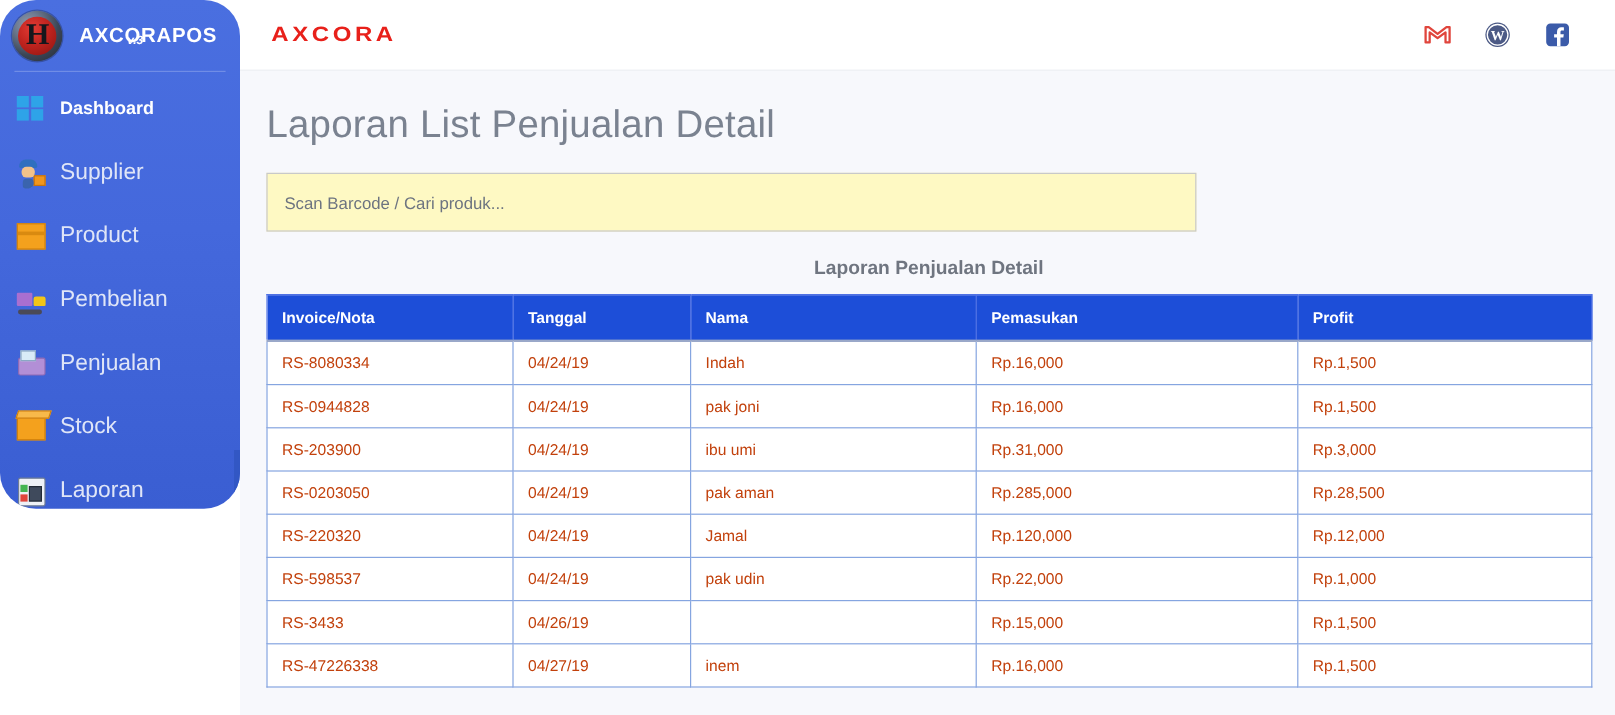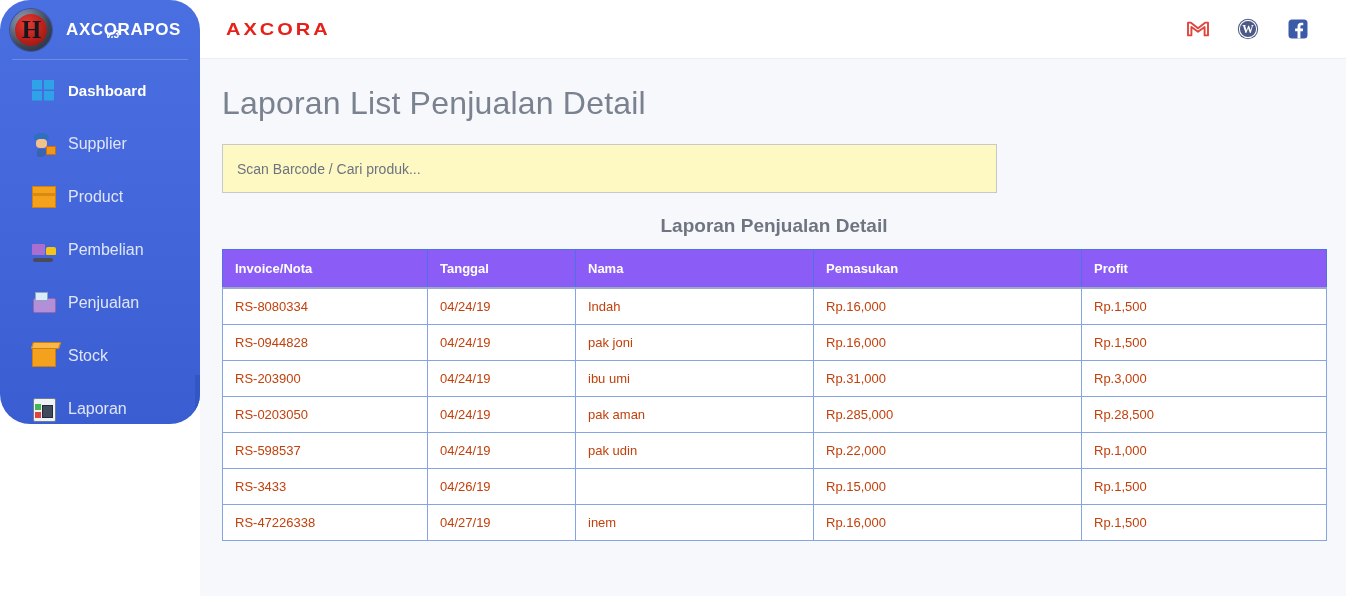--- a/index.html
+++ b/index.html
@@ -82,38 +82,38 @@
     font-size: 10px;
     font-style: italic;
     font-weight: bold;
   }
   .brand-sep {
     height: 1px;
     margin: 0 12px;
     background: rgba(255,255,255,.22);
   }
 
-  .nav { padding-top: 4px; margin-left: 18px; }
+  .nav { padding-top: 4px; }
   .nav-item {
     display: flex;
     align-items: center;
     height: 53px;
     padding-left: 14px;
     cursor: pointer;
     text-decoration: none;
   }
   .nav-ico {
     width: 24px; height: 22px;
     flex: 0 0 24px;
     margin-right: 12px;
     position: relative;
     display: inline-block;
   }
   .nav-label {
-    font-size: 16px;
+    font-size: 19px;
     color: #dfe5f7;
     white-space: nowrap;
   }
   .nav-item.active .nav-label {
     color: #ffffff;
     font-weight: bold;
     font-size: 15px;
   }
 
   
@@ -263,35 +263,35 @@
     padding: 0 14px;
     font-family: "Liberation Sans", sans-serif;
     font-size: 14px;
     color: #6d7480;
     outline: none;
   }
   .search-box::placeholder { color: #6d7480; }
 
   .table-caption {
     text-align: center;
-    font-size: 19px;
+    font-size: 16px;
     font-weight: bold;
     color: #6f7580;
     margin: 22px 0 12px 0;
     width: 1104px;
   }
 
   .tbl {
     width: 1104px;
     border-collapse: collapse;
     table-layout: fixed;
     background: #ffffff;
   }
   .tbl th {
-    background: #8b5cf6;
+    background: #1d4ed8;
     color: #ffffff;
     font-size: 13px;
     font-weight: bold;
     text-align: left;
     padding: 11px 12px;
     border: 1px solid #4f71e4;
     border-bottom: 2px solid #9aa8c9;
   }
   .tbl th + th { border-left: 1px solid #f0f2f8; }
   .tbl td {
@@ -464,20 +464,27 @@
             <td>Rp.3,000</td>
           </tr>
           <tr>
             <td>RS-0203050</td>
             <td>04/24/19</td>
             <td>pak aman</td>
             <td>Rp.285,000</td>
             <td>Rp.28,500</td>
           </tr>
           <tr>
+            <td>RS-220320</td>
+            <td>04/24/19</td>
+            <td>Jamal</td>
+            <td>Rp.120,000</td>
+            <td>Rp.12,000</td>
+          </tr>
+          <tr>
             <td>RS-598537</td>
             <td>04/24/19</td>
             <td>pak udin</td>
             <td>Rp.22,000</td>
             <td>Rp.1,000</td>
           </tr>
           <tr>
             <td>RS-3433</td>
             <td>04/26/19</td>
             <td></td>

